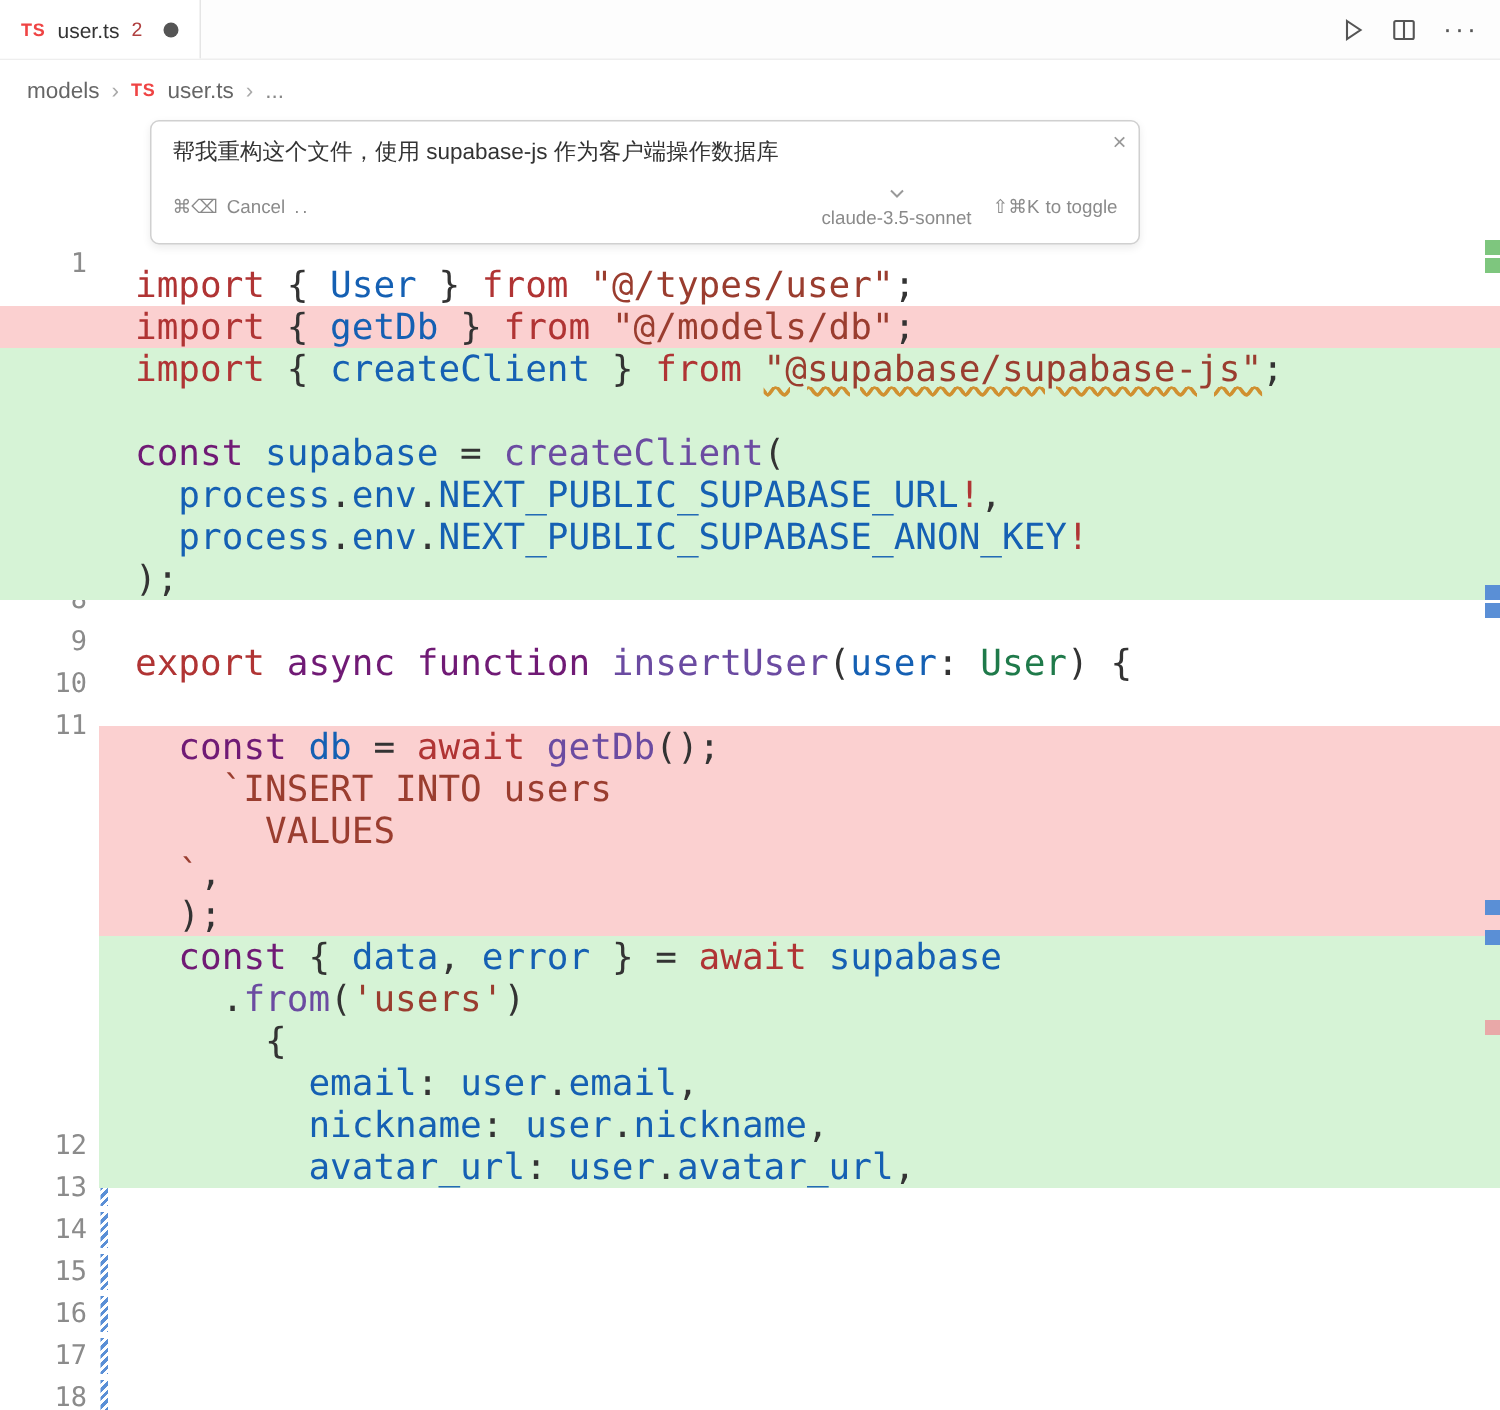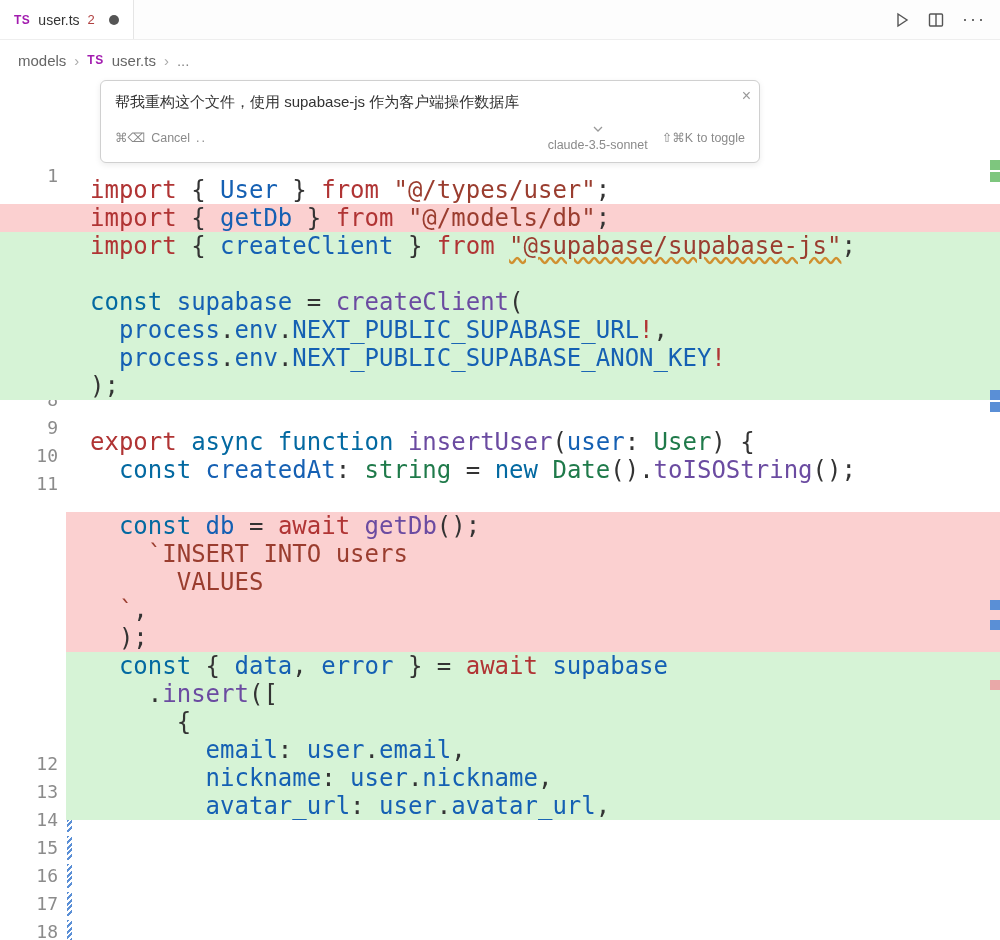--- a/index.html
+++ b/index.html
@@ -1,19 +1,19 @@
 <!DOCTYPE html>
 <html><head>
 <meta charset="utf-8">
 <style>
   * { box-sizing: border-box; margin: 0; padding: 0; }
   html, body { width: 1000px; height: 940px; overflow: hidden; font-family: -apple-system, "Helvetica Neue", Arial, sans-serif; background:#fff; color:#333; }
   .tabbar { height: 40px; display:flex; align-items:stretch; border-bottom:1px solid #eee; background:#fdfdfd; }
   .tab { display:flex; align-items:center; gap:8px; padding:0 14px; font-size:14px; color:#333; background:#fff; border-right:1px solid #e5e5e5; cursor:pointer; }
-  .ts-chip { color:#a21caf; font-weight:700; font-size:12px; letter-spacing:.5px; }
+  .ts-chip { color:#ef4444; font-weight:700; font-size:12px; letter-spacing:.5px; }
   .tab .problems { color:#b04040; font-size:13px; }
   .tab .dirty { width:10px; height:10px; border-radius:50%; background:#555; display:inline-block; margin-left:6px;}
   .tabbar .spacer { flex:1; }
   .tabbar .actions { display:flex; align-items:center; gap:18px; padding:0 14px; color:#555;}
   .icon-btn { cursor:pointer; display:inline-flex; align-items:center; justify-content:center; }
   .breadcrumb { height:40px; display:flex; align-items:center; gap:8px; padding:0 18px; font-size:15px; color:#666;}
   .breadcrumb .sep { color:#aaa; }
   .breadcrumb .ts-chip { font-size:12px;}
   .breadcrumb .more { color:#888; }
 
@@ -33,21 +33,21 @@
   .gutter { width:66px; text-align:right; padding-top:82px; color:#8b8b8b; font-size:18px; user-select:none;}
   .gutter .ln { height:28px; line-height:28px; padding-right:8px; position:relative;}
   .gutter .ln.mod::after { content:""; position:absolute; right:-6px; top:2px; width:5px; height:24px;
      background:repeating-linear-gradient(135deg,#5a8fd6 0 2px, transparent 2px 4px); }
   .code { flex:1; padding-top:96px; font-size:24px; line-height:28px; position:relative;}
   .row { height:28px; white-space:pre; padding-left:24px;}
   .row.del { background:#fbd0d0; }
   .row.add { background:#d6f3d6; }
   .row.wide { margin-left:-90px; padding-left:114px;}
   .kw { color:#b03434; }
-  .kw2 { color:#0369a1; }
+  .kw2 { color:#701a75; }
   .fn { color:#6b4ba1; }
   .id { color:#1560b3; }
   .type { color:#1f7a4a; }
   .str { color:#9a3d2f; }
   .squiggle { text-decoration: underline wavy #d09030; text-underline-offset:3px;}
   
   .minimap { position:absolute; right:0; top:0; width:16px; height:100%; }
   .minimap .mk { position:absolute; right:0; width:10px; height:10px; }
   .mk.blue { background:#5a8fd6; }
   .mk.green { background:#7ec67e; }
@@ -150,29 +150,28 @@
       <div class="row wide"><span class="kw">import</span> { <span class="id">User</span> } <span class="kw">from</span> <span class="str">"@/types/user"</span>;</div>
         <div class="row del wide"><span class="kw">import</span> { <span class="id">getDb</span> } <span class="kw">from</span> <span class="str">"@/models/db"</span>;</div>
         <div class="row add wide"><span class="kw">import</span> { <span class="id">createClient</span> } <span class="kw">from</span> <span class="str squiggle">"@supabase/supabase-js"</span>;</div>
         <div class="row add wide"> </div>
         <div class="row add wide"><span class="kw2">const</span> <span class="id">supabase</span> = <span class="fn">createClient</span>(</div>
         <div class="row add wide">  <span class="id">process</span>.<span class="id">env</span>.<span class="id">NEXT_PUBLIC_SUPABASE_URL</span><span class="kw">!</span>,</div>
         <div class="row add wide">  <span class="id">process</span>.<span class="id">env</span>.<span class="id">NEXT_PUBLIC_SUPABASE_ANON_KEY</span><span class="kw">!</span></div>
         <div class="row add wide">);</div>
         <div class="row "> </div>
         <div class="row "><span class="kw">export</span> <span class="kw2">async</span> <span class="kw2">function</span> <span class="fn">insertUser</span>(<span class="id">user</span>: <span class="type">User</span>) {</div>
-        <div class="row ">  <span class="kw2">const</span> <span class="id">createdAt</span>: <span class="type">string</span> = <span class="kw2">new</span> <span class="type">Date</span>().<span class="fn">toISOString</span>();</div>
         <div class="row "> </div>
         <div class="row del">  <span class="kw2">const</span> <span class="id">db</span> = <span class="kw">await</span> <span class="fn">getDb</span>();</div>
         <div class="row del">    <span class="str">`INSERT INTO users</span></div>
         <div class="row del"><span class="str">      VALUES</span></div>
         <div class="row del"><span class="str">  `</span>,</div>
         <div class="row del">  );</div>
         <div class="row add">  <span class="kw2">const</span> { <span class="id">data</span>, <span class="id">error</span> } = <span class="kw">await</span> <span class="id">supabase</span></div>
-        <div class="row add">    .<span class="fn">insert</span>([</div>
+        <div class="row add">    .<span class="fn">from</span>(<span class="str">'users'</span>)</div>
         <div class="row add">      {</div>
         <div class="row add">        <span class="id">email</span>: <span class="id">user</span>.<span class="id">email</span>,</div>
         <div class="row add">        <span class="id">nickname</span>: <span class="id">user</span>.<span class="id">nickname</span>,</div>
         <div class="row add">        <span class="id">avatar_url</span>: <span class="id">user</span>.<span class="id">avatar_url</span>,</div>
         <div class="minimap" id="minimap">
           <div class="mk green" style="top: 80px;"></div>
           <div class="mk green" style="top: 92px;"></div>
           <div class="mk blue" style="top: 310px;"></div>
           <div class="mk blue" style="top: 322px;"></div>
           <div class="mk blue" style="top: 520px;"></div>

